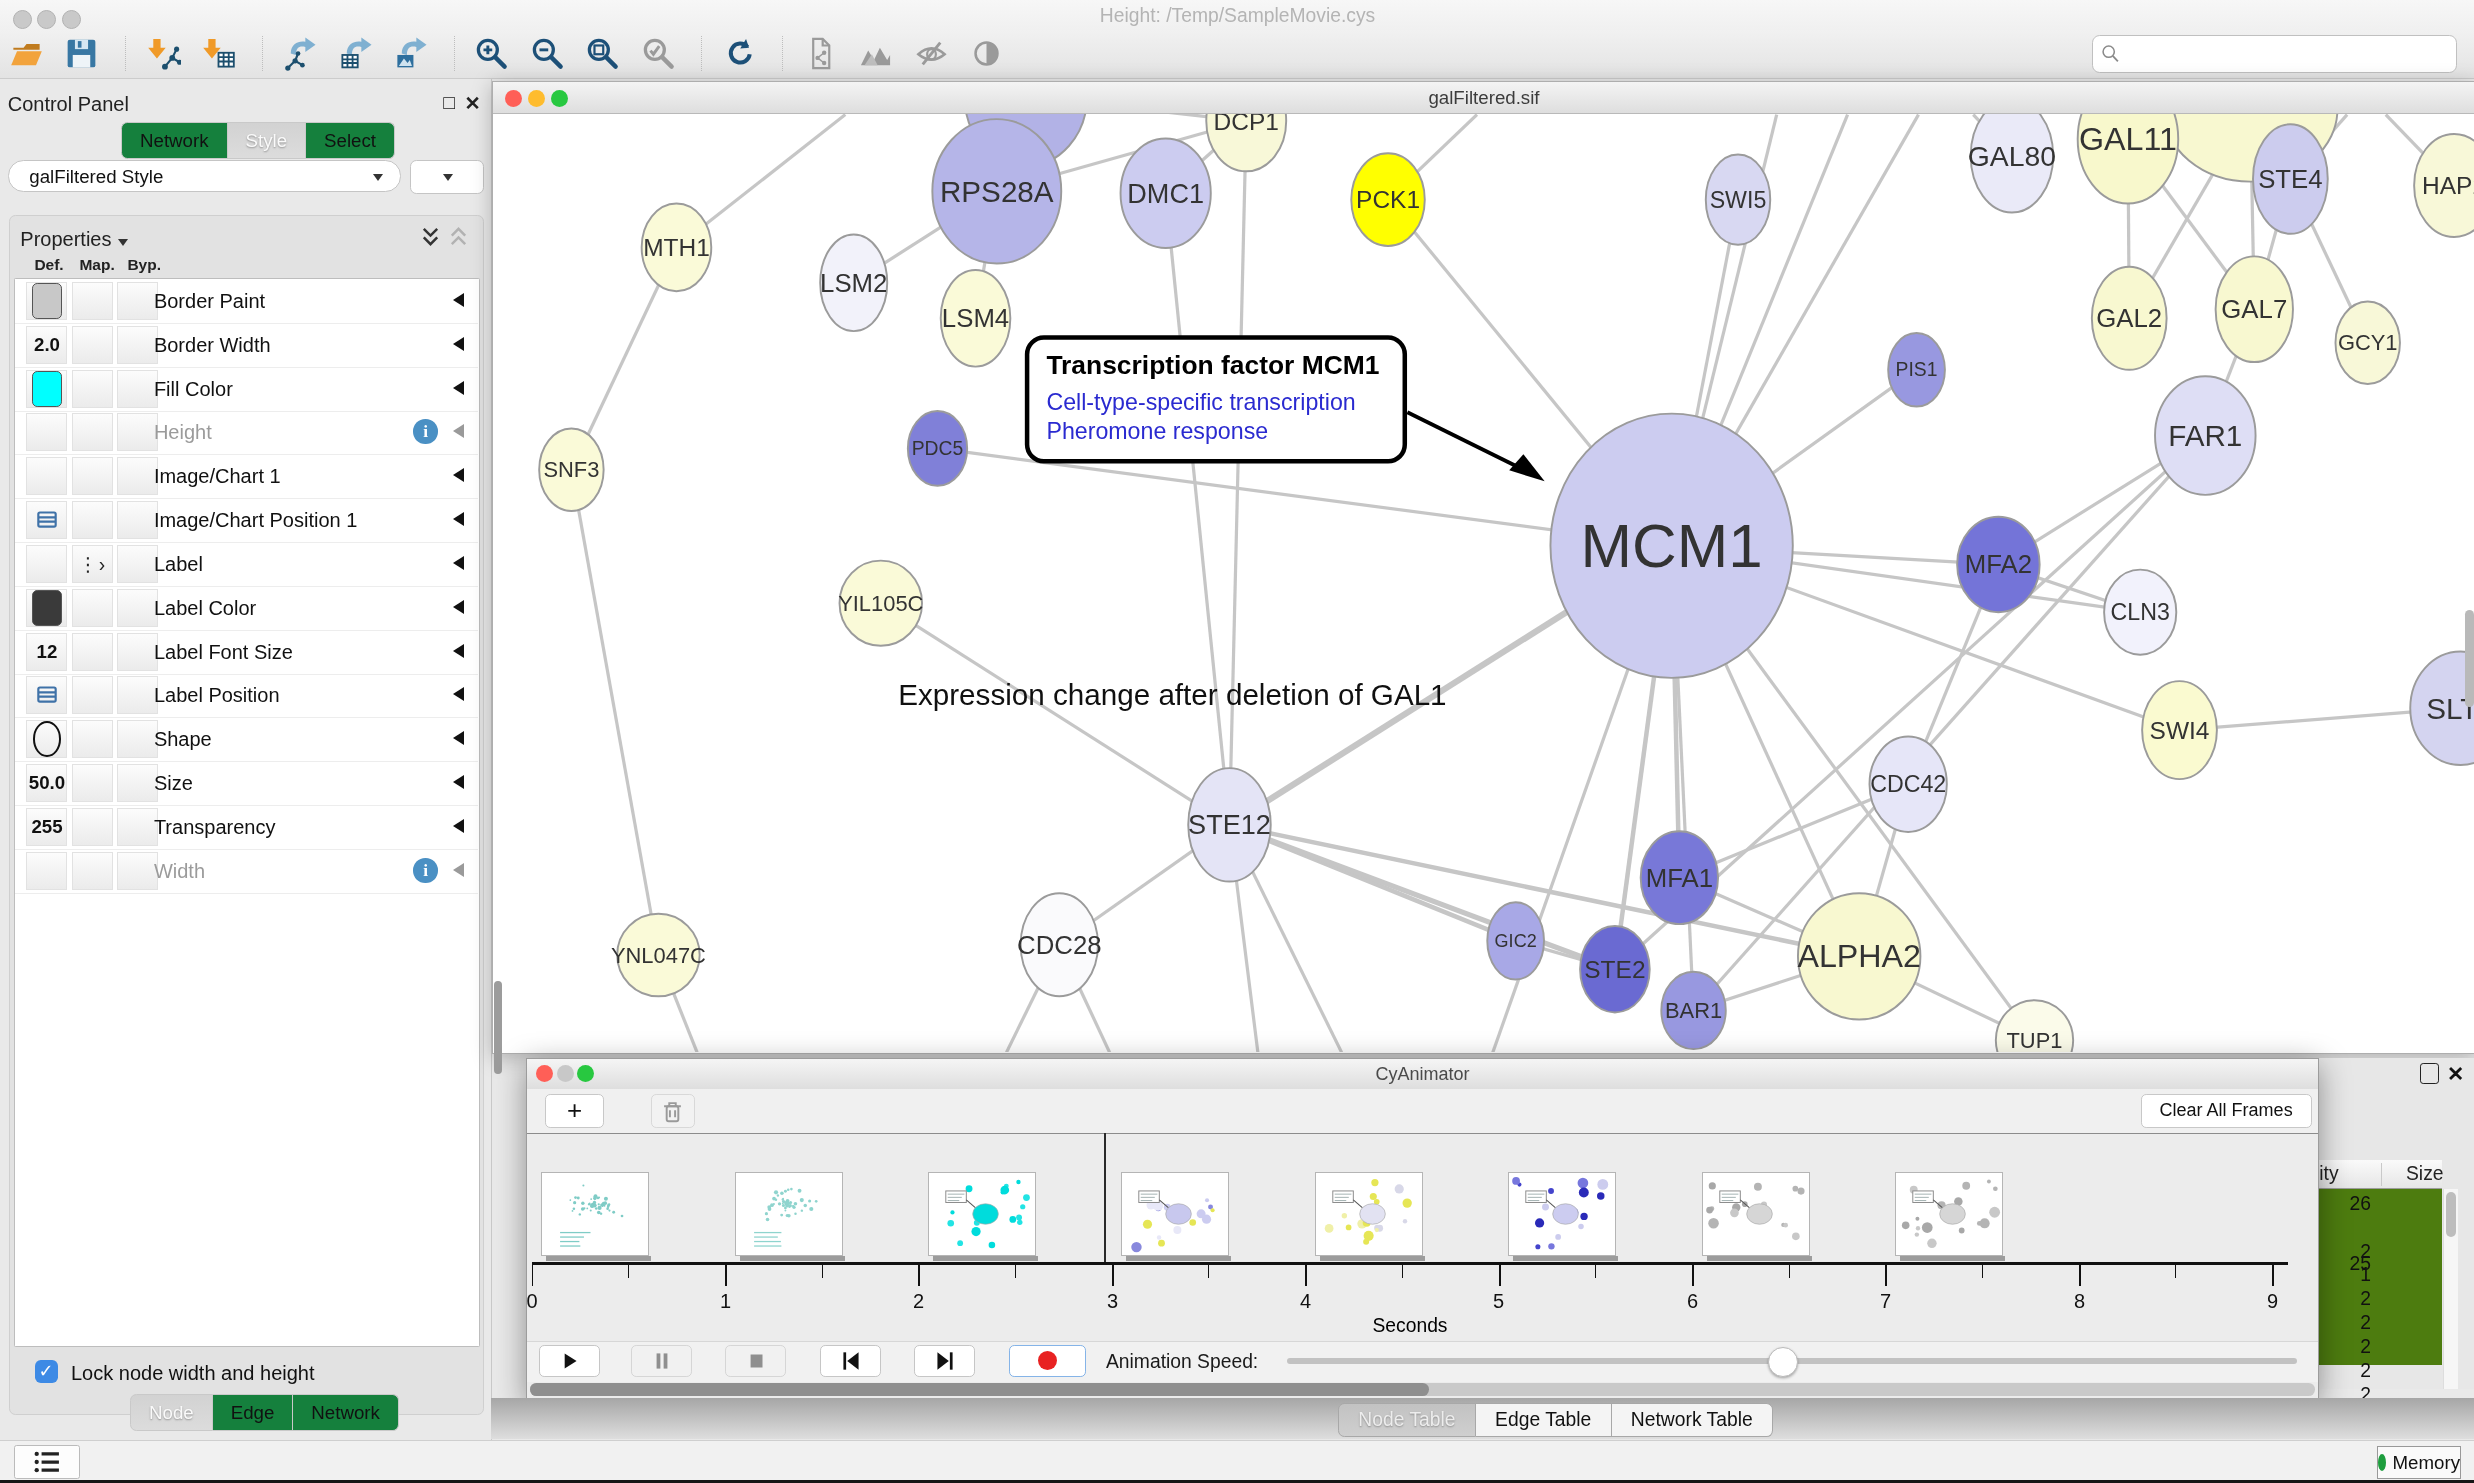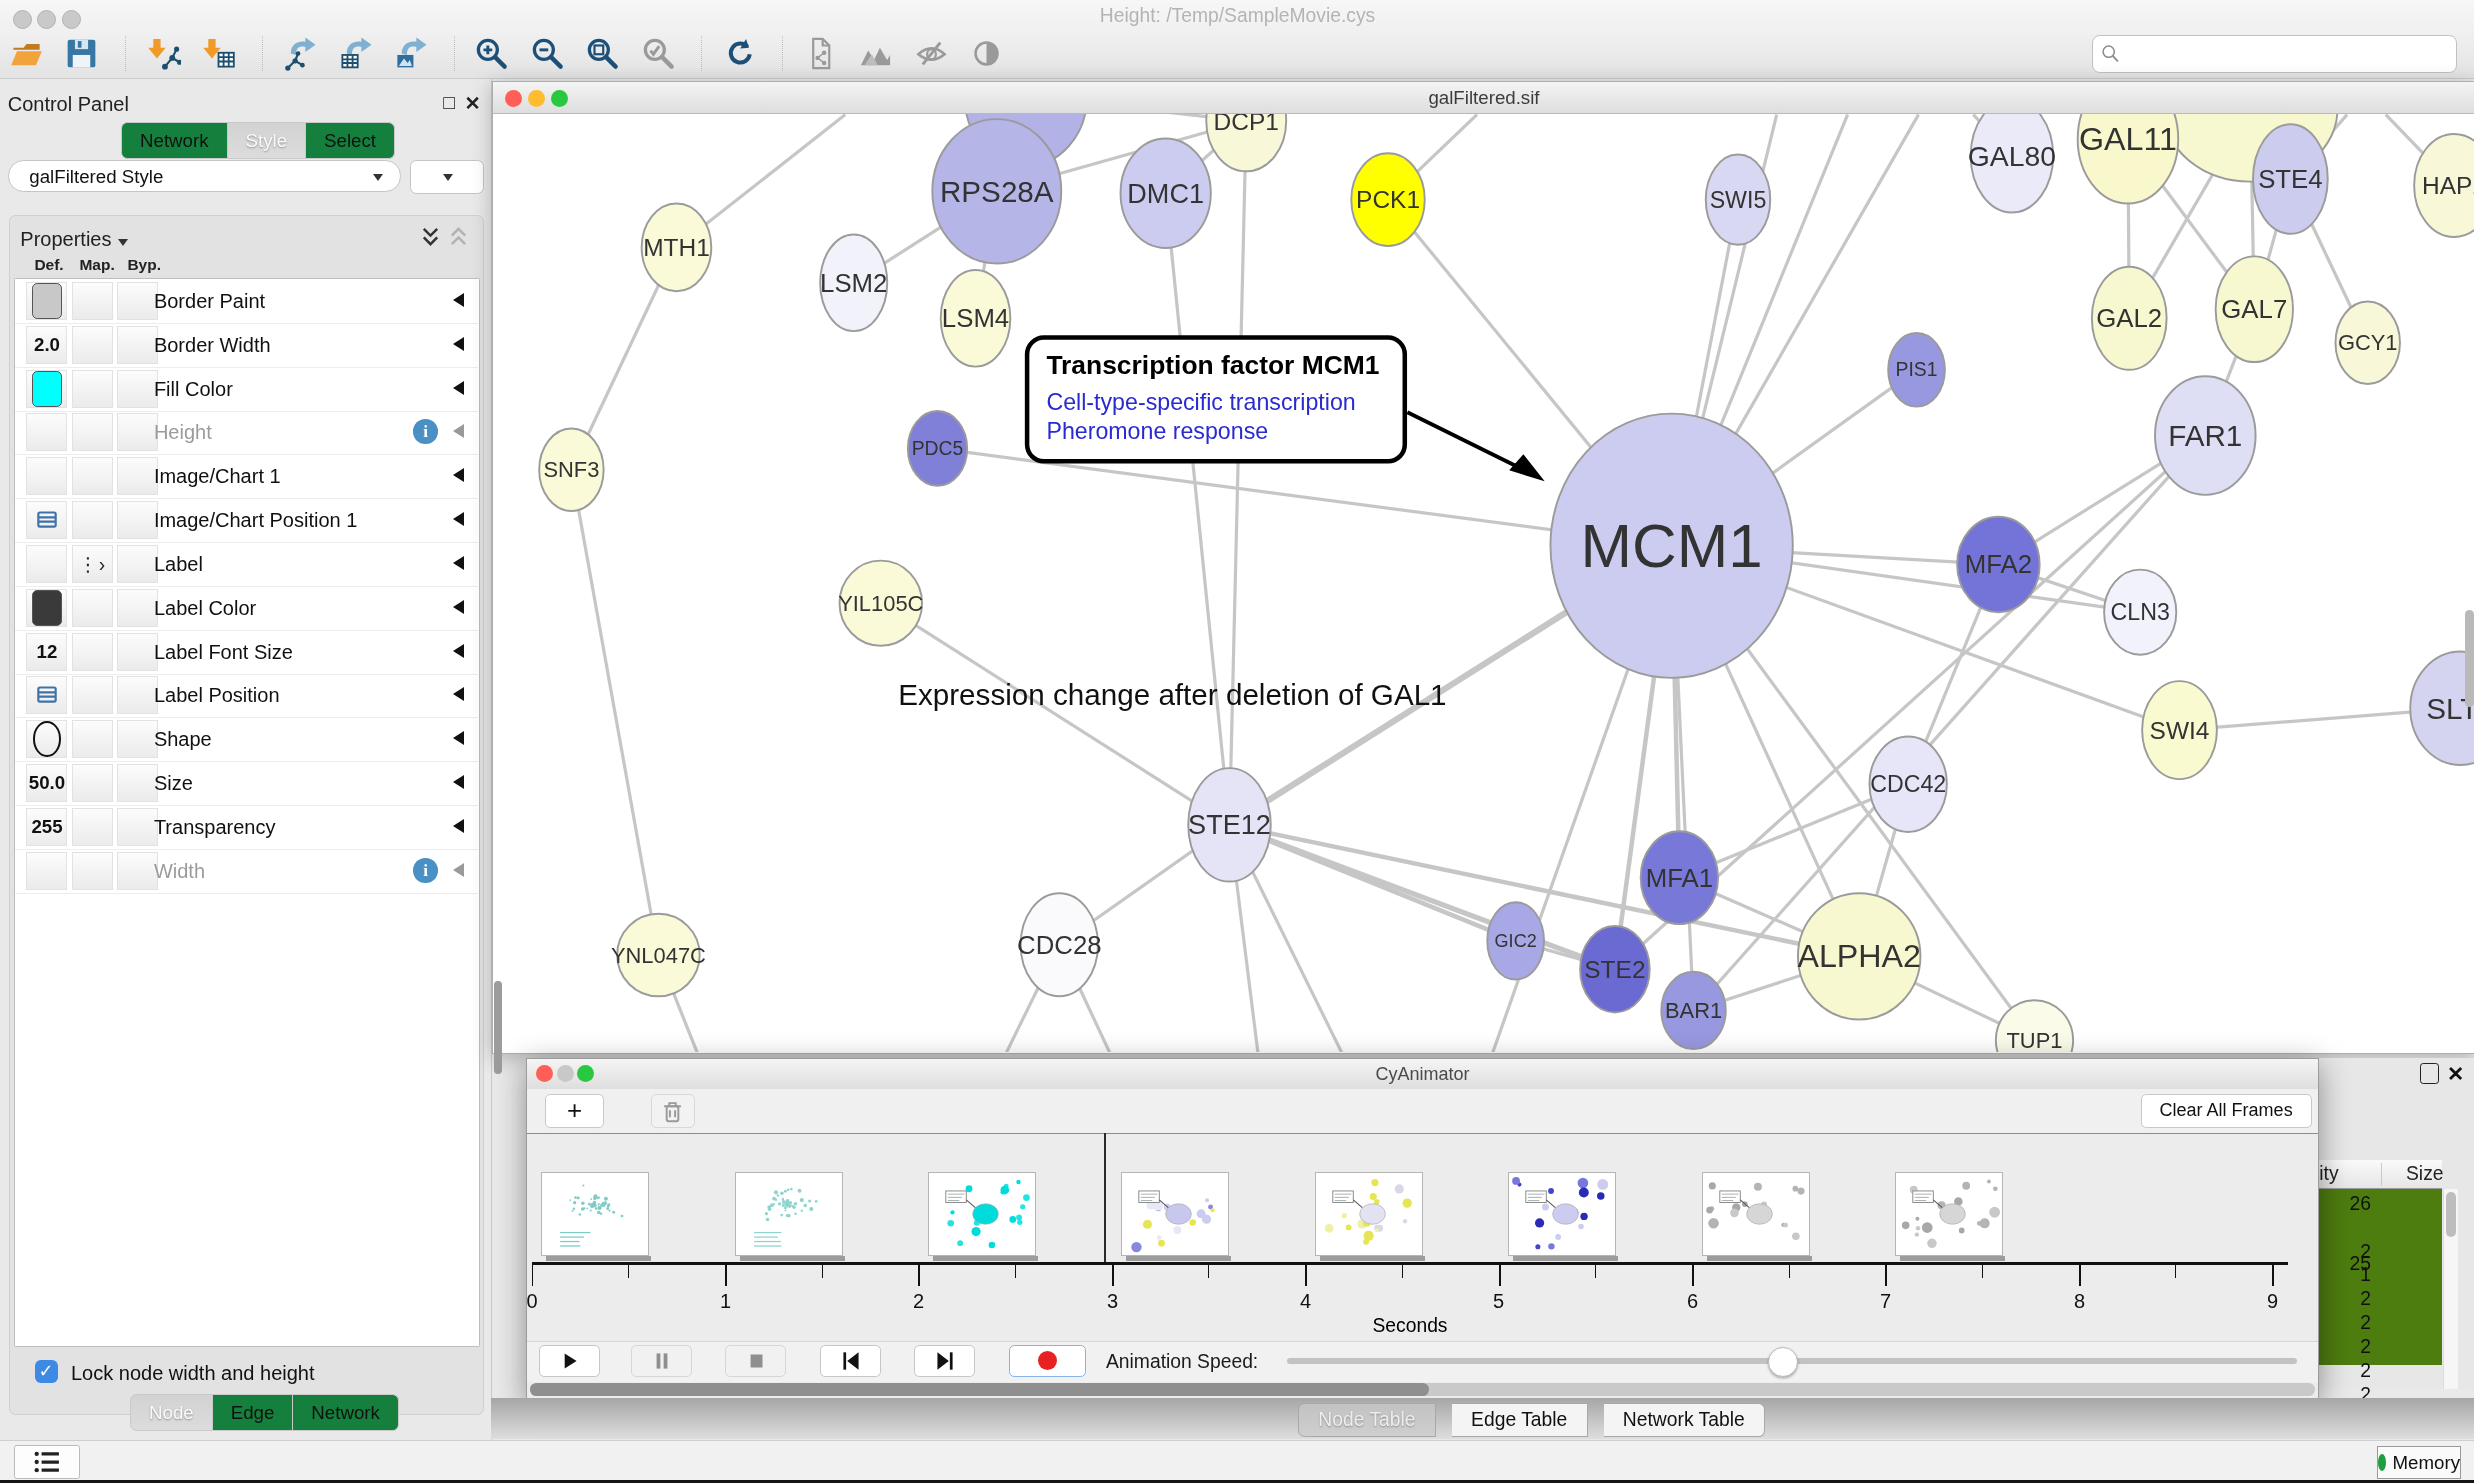--- a/index.html
+++ b/index.html
@@ -96,21 +96,21 @@
   #tp-header{left:0px;top:102px;width:124px;height:28px;background:linear-gradient(#fafafa,#e6e6e6);border-bottom:1.3px solid #9c9c9c;}
   #tp-header .col1{position:absolute;left:1.3px;top:3.2px;font-size:19.3px;color:#222;}
   #tp-header .coldiv{position:absolute;left:63px;top:2.6px;width:1.3px;height:23px;background:#c9c9c9;}
   #tp-header .col2{position:absolute;left:88px;top:3.2px;font-size:19.3px;color:#222;}
   #tp-body{left:0px;top:131px;width:124px;height:176px;background:#4d7c0f;}
   .tp-val{position:absolute;left:0;width:53px;text-align:right;font-size:19.3px;color:#111;}
   #tp-scroll{left:125px;top:131px;width:14px;height:200px;background:#f6f6f6;border-left:0.6px solid #ddd;}
   #tp-thumb{left:1.9px;top:2.6px;width:10.3px;height:45px;background:#bdbdbd;border-radius:5.2px;}
   
   #tabs-band{left:491px;top:1398px;width:1984px;height:41px;background:linear-gradient(#a6a6a6,#dedede);}
-  #table-tabs{position:absolute;left:807px;top:5.2px;display:flex;height:32px;gap:16px;}
+  #table-tabs{position:absolute;left:847px;top:5.2px;display:flex;height:32px;}
   .tbl-tab{height:32px;line-height:32px;padding:0 19.3px;font-size:19.3px;background:#f4f4f4;border:1.3px solid #a8a8a8;border-left-width:0;color:#111;}
   .tbl-tab:first-child{border-left-width:1.3px;border-radius:6.4px 0 0 6.4px;}
   .tbl-tab:last-child{border-radius:0 6.4px 6.4px 0;}
   .tbl-tab.active{background:linear-gradient(#c2c2c2,#cfcfcf);color:#ededed;text-shadow:0 1.3px 1.9px #8a8a8a;}
   #status-bar{left:0;top:1440px;width:2475px;height:40px;background:#f1f1f1;border-top:1.3px solid #cfcfcf;}
   #list-btn{left:14px;top:3.9px;width:64px;height:32px;background:#fdfdfd;border:1.3px solid #bbb;border-radius:2.6px;display:flex;align-items:center;justify-content:center;}
   #list-btn svg{width:34px;height:26px;}
   #memory-btn{left:2377px;top:5.2px;width:82px;height:31px;background:#fafafa;border:1.3px solid #999;display:flex;align-items:center;justify-content:center;}
   #mem-dot{width:17px;height:17px;border-radius:50%;background:#1e9e3e;margin-right:6.4px;}
   #memory-label{font-size:18.7px;color:#111;}

